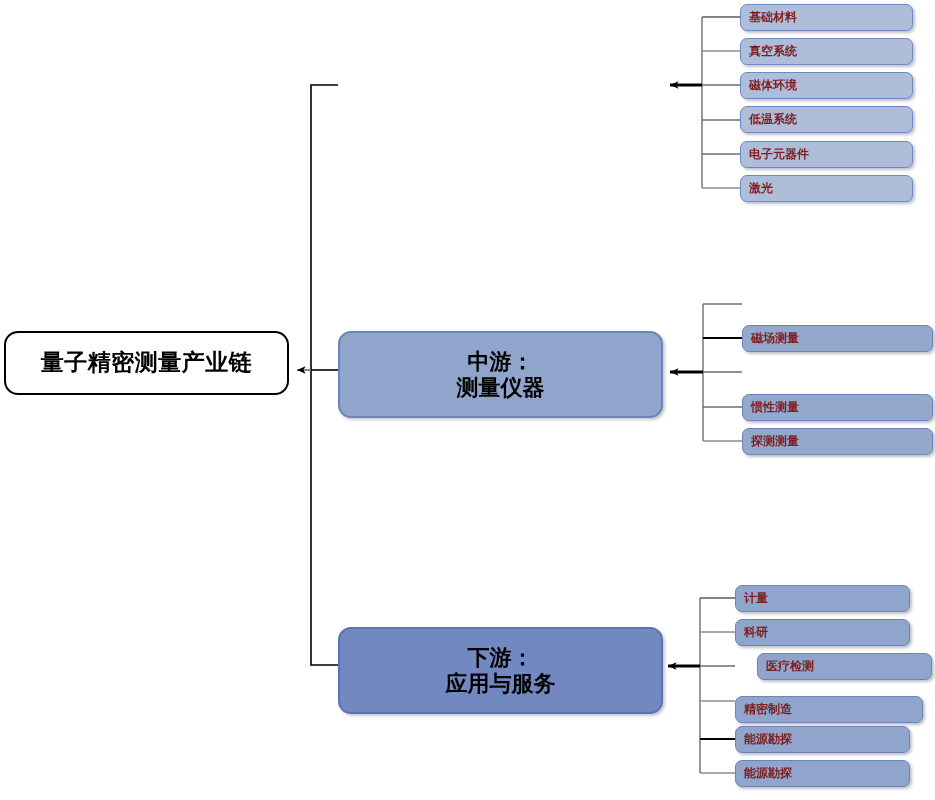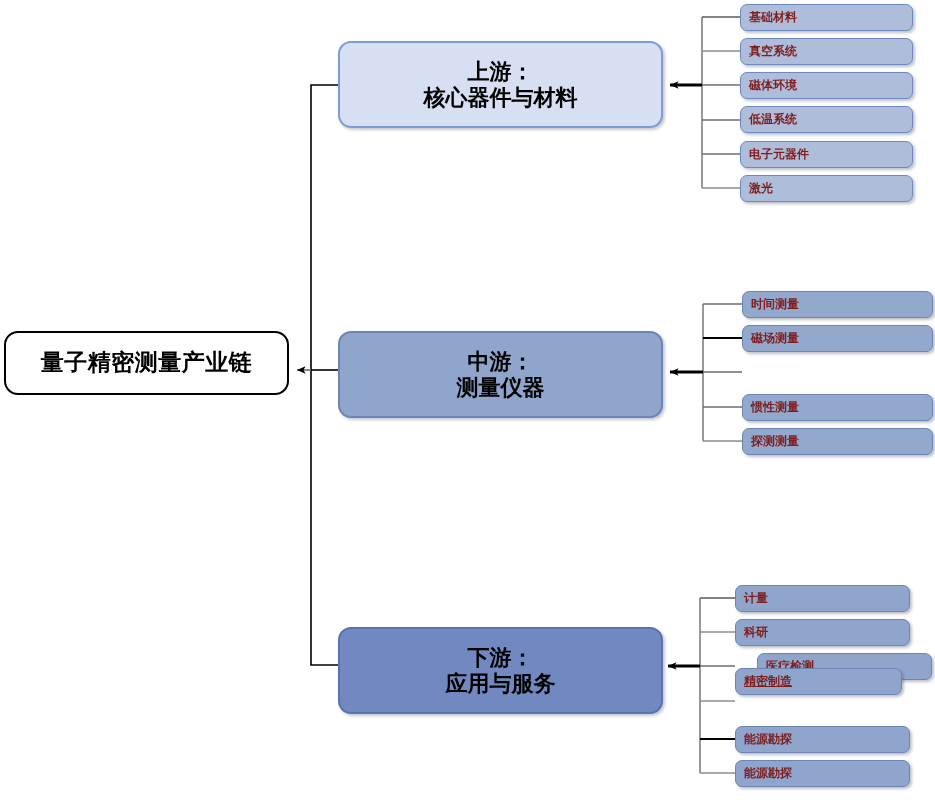--- a/index.html
+++ b/index.html
@@ -155,41 +155,38 @@
       <line x1="700" y1="666" x2="735" y2="666" stroke="#6e6e6e" stroke-width="1.6"></line>
       <line x1="700" y1="701" x2="735" y2="701" stroke="#8d8d8d" stroke-width="1.6"></line>
       <line x1="700" y1="739" x2="735" y2="739" stroke="#000000" stroke-width="1.8"></line>
       <line x1="700" y1="773" x2="735" y2="773" stroke="#8d8d8d" stroke-width="1.6"></line>
       <line x1="700" y1="666" x2="668" y2="666" stroke="#000000" stroke-width="3" marker-end="url(#arrowhead)"></line>
     </g>
   </svg>
 
   <div class="node root-node">量子精密测量产业链</div>
 
-  <div class="node tier-node tier-up">上游：
-核心器件与材料</div>
 
   <div class="node tier-node tier-mid">中游：
 测量仪器</div>
 
   <div class="node tier-node tier-down">下游：
 应用与服务</div>
 
   <div class="leaf leaf-up" style="left:740px; top:4px;  width:173px;">基础材料</div>
   <div class="leaf leaf-up" style="left:740px; top:38px; width:173px;">真空系统</div>
   <div class="leaf leaf-up" style="left:740px; top:72px; width:173px;">磁体环境</div>
   <div class="leaf leaf-up" style="left:740px; top:106px; width:173px;">低温系统</div>
   <div class="leaf leaf-up" style="left:740px; top:141px; width:173px;">电子元器件</div>
   <div class="leaf leaf-up" style="left:740px; top:175px; width:173px;">激光</div>
 
-  <div class="leaf leaf-mid" style="left:742px; top:291px; width:191px;">时间测量</div>
   <div class="leaf leaf-mid" style="left:742px; top:325px; width:191px;">磁场测量</div>
   <div class="leaf leaf-mid" style="left:742px; top:394px; width:191px;text-align:right;">惯性测量</div>
   <div class="leaf leaf-mid" style="left:742px; top:428px; width:191px;">探测测量</div>
 
   <div class="leaf leaf-down" style="left:735px; top:585px; width:175px;">计量</div>
   <div class="leaf leaf-down" style="left:735px; top:619px; width:175px;">科研</div>
   <div class="leaf leaf-down" style="left:757px; top:653px; width:175px;">医疗检测</div>
-  <div class="leaf leaf-down" style="left:735px; top:668px; width:167px;text-decoration:underline;">精密制造</div>
+  <div class="leaf leaf-down" style="left:735px; top:696px; width:188px;">精密制造</div>
   <div class="leaf leaf-down" style="left:735px; top:726px; width:175px;">能源勘探</div>
   <div class="leaf leaf-down" style="left:735px; top:760px; width:175px;">能源勘探</div>
 
 </div>
 
 </body></html>

